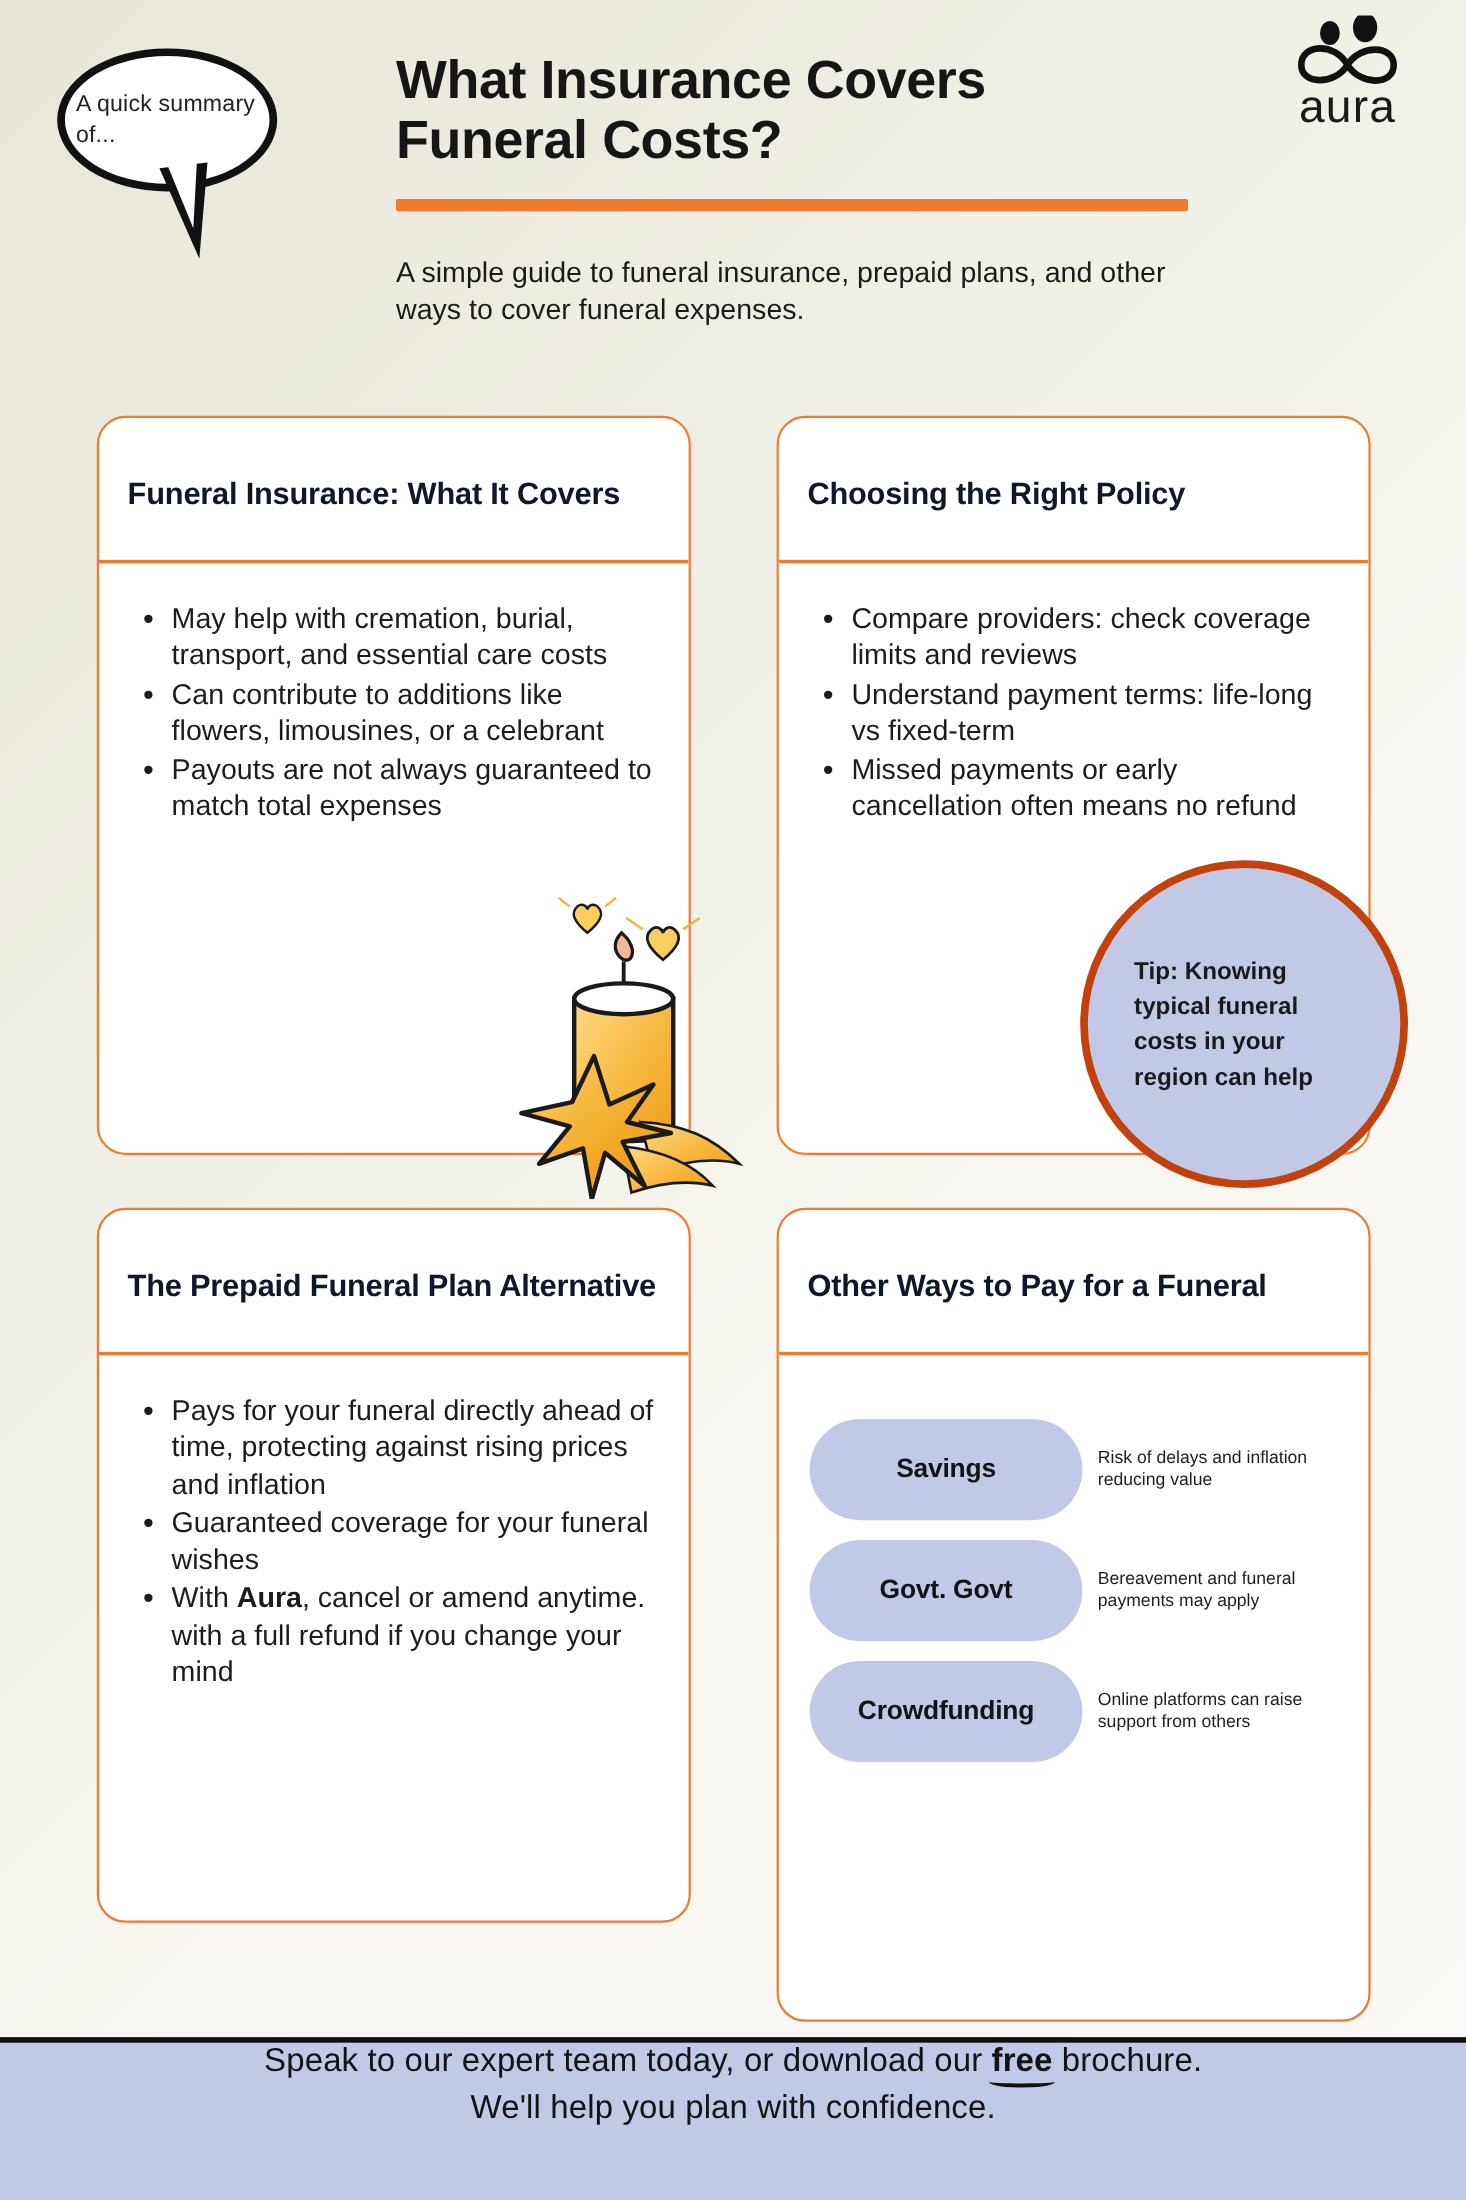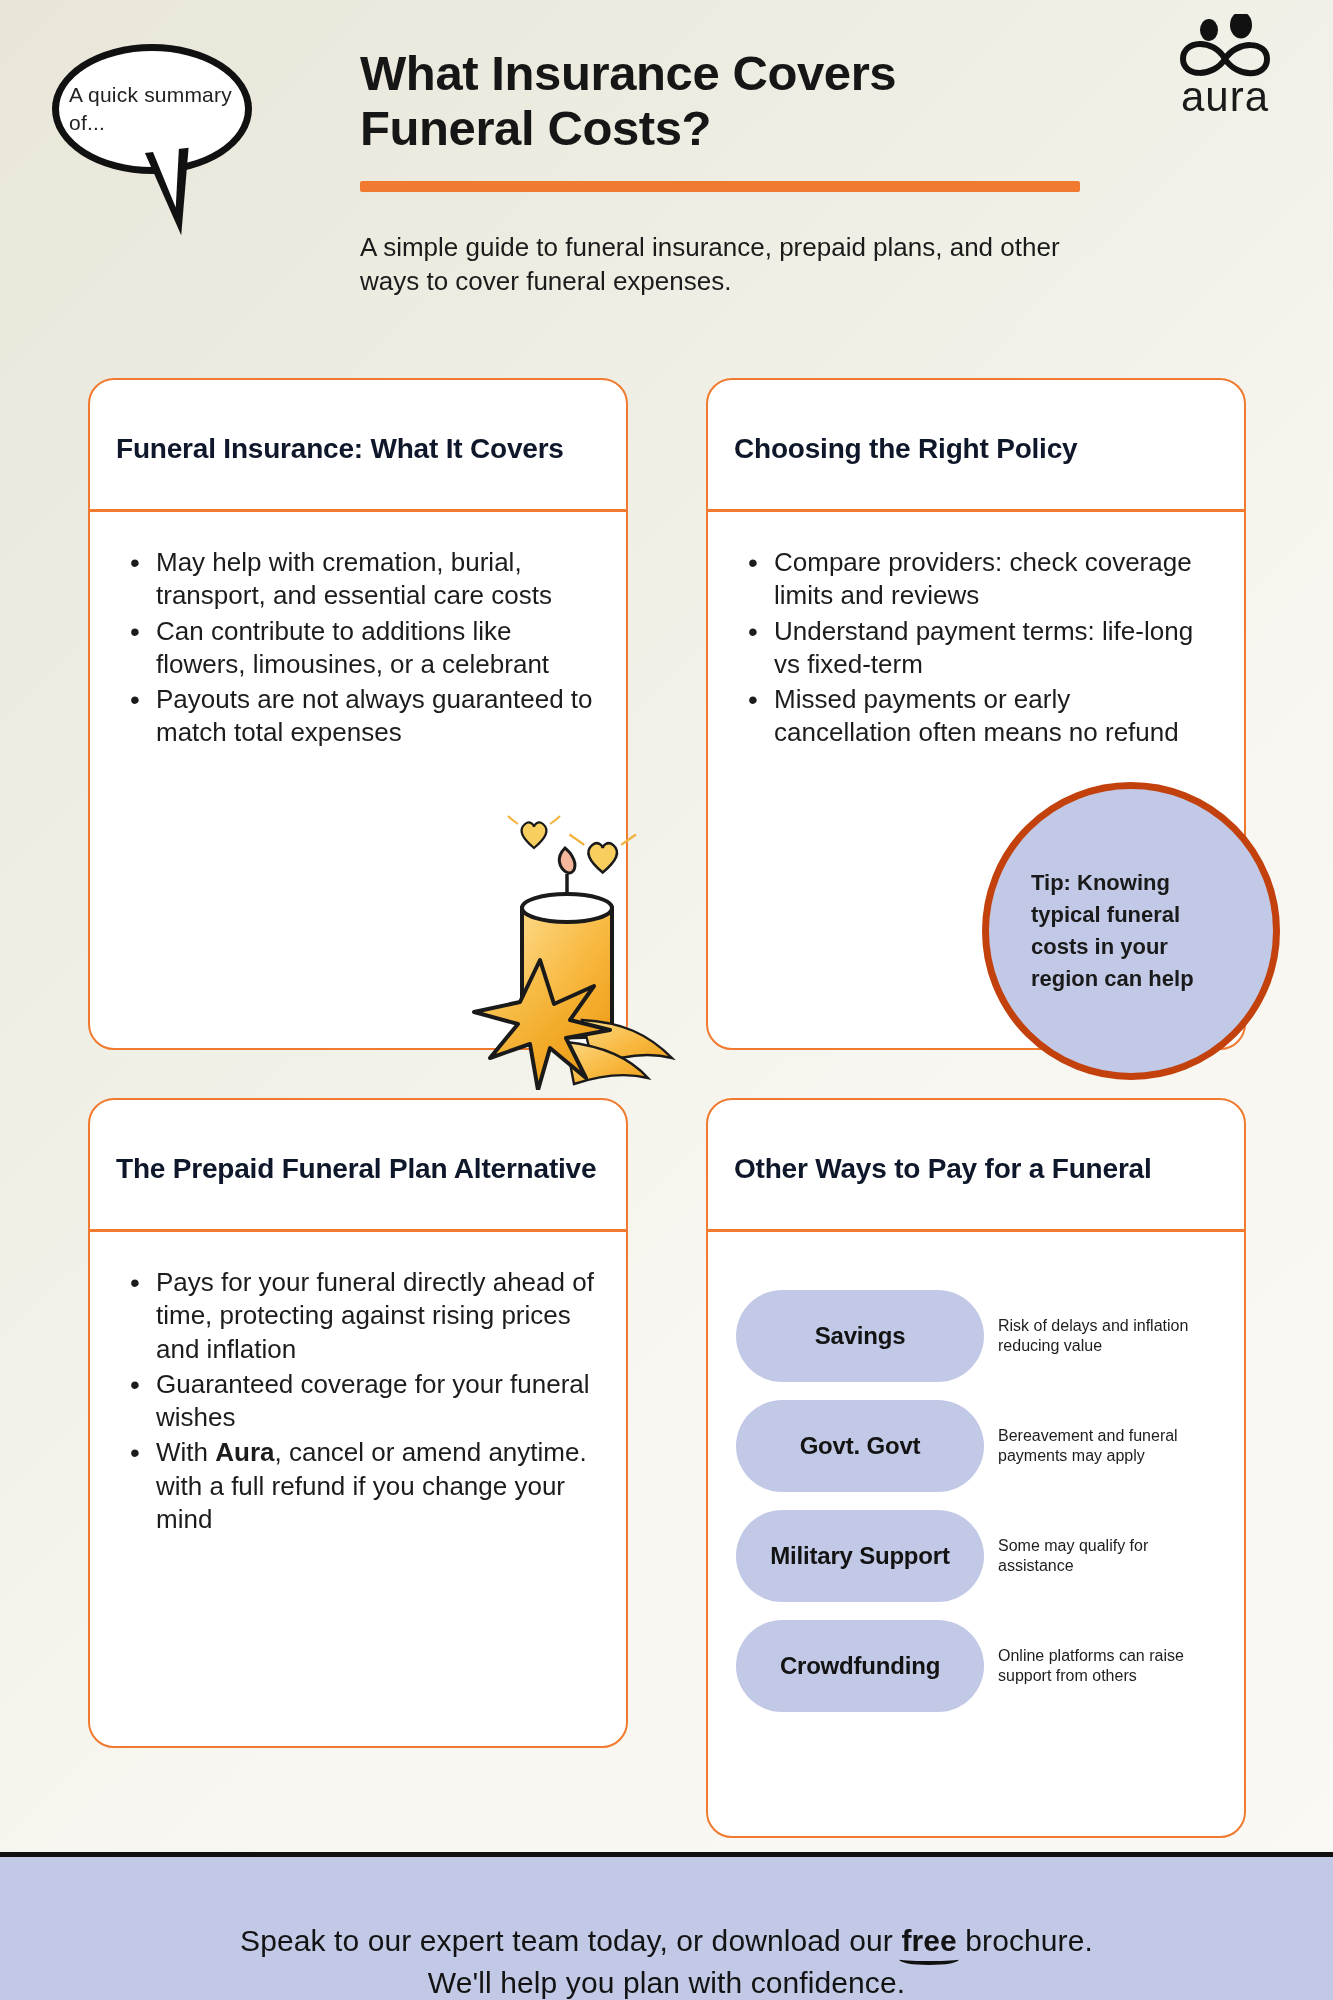--- a/index.html
+++ b/index.html
@@ -234,21 +234,21 @@
   .footer {
     position: absolute;
     left: 0; bottom: 0;
     width: 1333px;
     height: 148px;
     background: #c2c9e6;
     border-top: 5px solid #101010;
     display: flex;
     flex-direction: column;
     align-items: center;
-    justify-content: flex-end;
+    justify-content: flex-start;
     gap: 8px;
   }
   .footer-line {
     font-size: 30px;
     color: #131313;
     text-align: center;
     letter-spacing: .1px;
   }
   .free-word {
     font-weight: 700;
@@ -349,26 +349,20 @@
           <div class="pay-desc">Risk of delays and inflation reducing value</div>
         </div>
         <div class="pay-row">
           <div class="pill">
             <span class="pill-label">Govt. Govt</span>
           </div>
           <div class="pay-desc">Bereavement and funeral payments may apply</div>
         </div>
         <div class="pay-row">
           <div class="pill">
-            <span class="pill-label">Military Support</span>
-          </div>
-          <div class="pay-desc">Some may qualify for assistance</div>
-        </div>
-        <div class="pay-row">
-          <div class="pill">
             <span class="pill-label">Crowdfunding</span>
           </div>
           <div class="pay-desc">Online platforms can raise support from others</div>
         </div>
       </div>
     </div>
   </div>
 
 </div>
 

